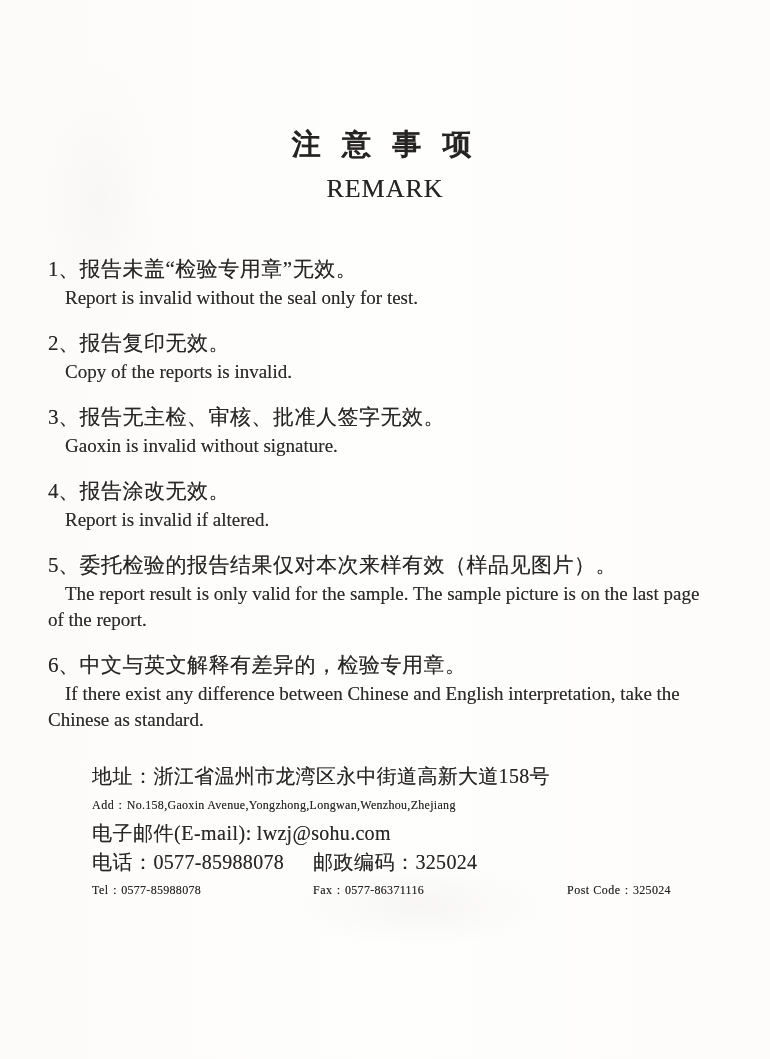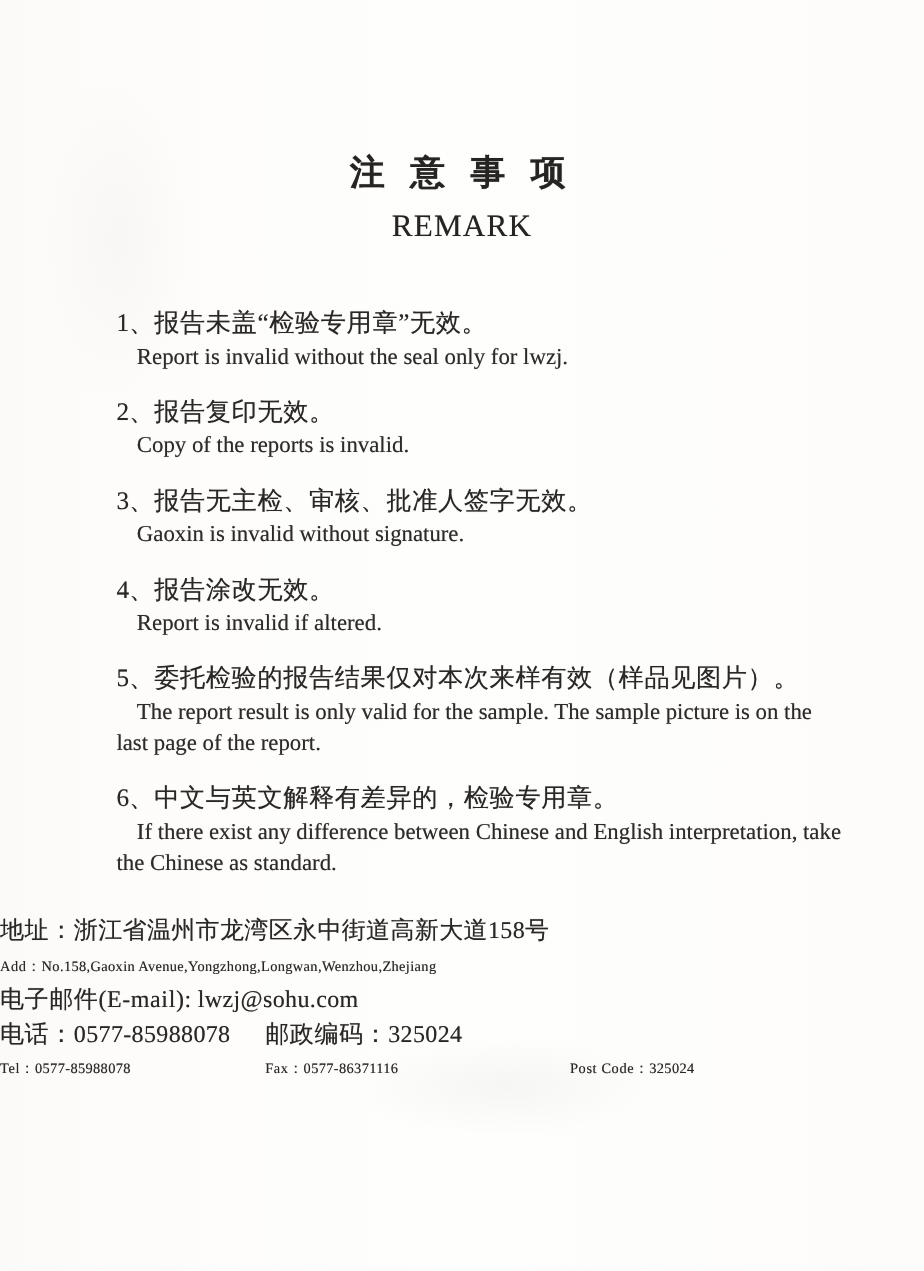--- a/index.html
+++ b/index.html
@@ -45,21 +45,21 @@
     margin-top: 12px;
     font-size: 26px;
     font-weight: 400;
     letter-spacing: 1px;
     color: #262422;
     line-height: 30px;
   }
 
   .remark-list {
     margin-top: 50px;
-    padding-left: 97px;
+    padding-left: 48px;
     padding-right: 68px;
     list-style: none;
   }
 
   .remark-item {
     margin-bottom: 17px;
   }
 
   .item-line-cn {
     font-size: 21px;
@@ -77,20 +77,21 @@
     line-height: 26px;
     color: #2d2b29;
     text-indent: 17px;
   }
 
   .contact-block {
     position: absolute;
     left: 0;
     right: 0;
     top: 762px;
+    padding-left: 92px;
     padding-right: 60px;
   }
 
   .contact-row {
     font-size: 20px;
     line-height: 28.5px;
     color: #292725;
     white-space: nowrap;
   }
 
@@ -114,21 +115,21 @@
 
   <div class="title-block">
     <div class="title-cn">注 意 事 项</div>
     <div class="title-en">REMARK</div>
   </div>
 
   <ol class="remark-list">
 
     <li class="remark-item">
       <div class="item-line-cn"><span class="item-num">1、</span><span>报告未盖“检验专用章”无效。</span></div>
-      <div class="item-line-en">Report is invalid without the seal only for lwzj.</div>
+      <div class="item-line-en">Report is invalid without the seal only for test.</div>
     </li>
 
     <li class="remark-item">
       <div class="item-line-cn"><span class="item-num">2、</span><span>报告复印无效。</span></div>
       <div class="item-line-en">Copy of the reports is invalid.</div>
     </li>
 
     <li class="remark-item">
       <div class="item-line-cn"><span class="item-num">3、</span><span>报告无主检、审核、批准人签字无效。</span></div>
       <div class="item-line-en">Gaoxin is invalid without signature.</div>

